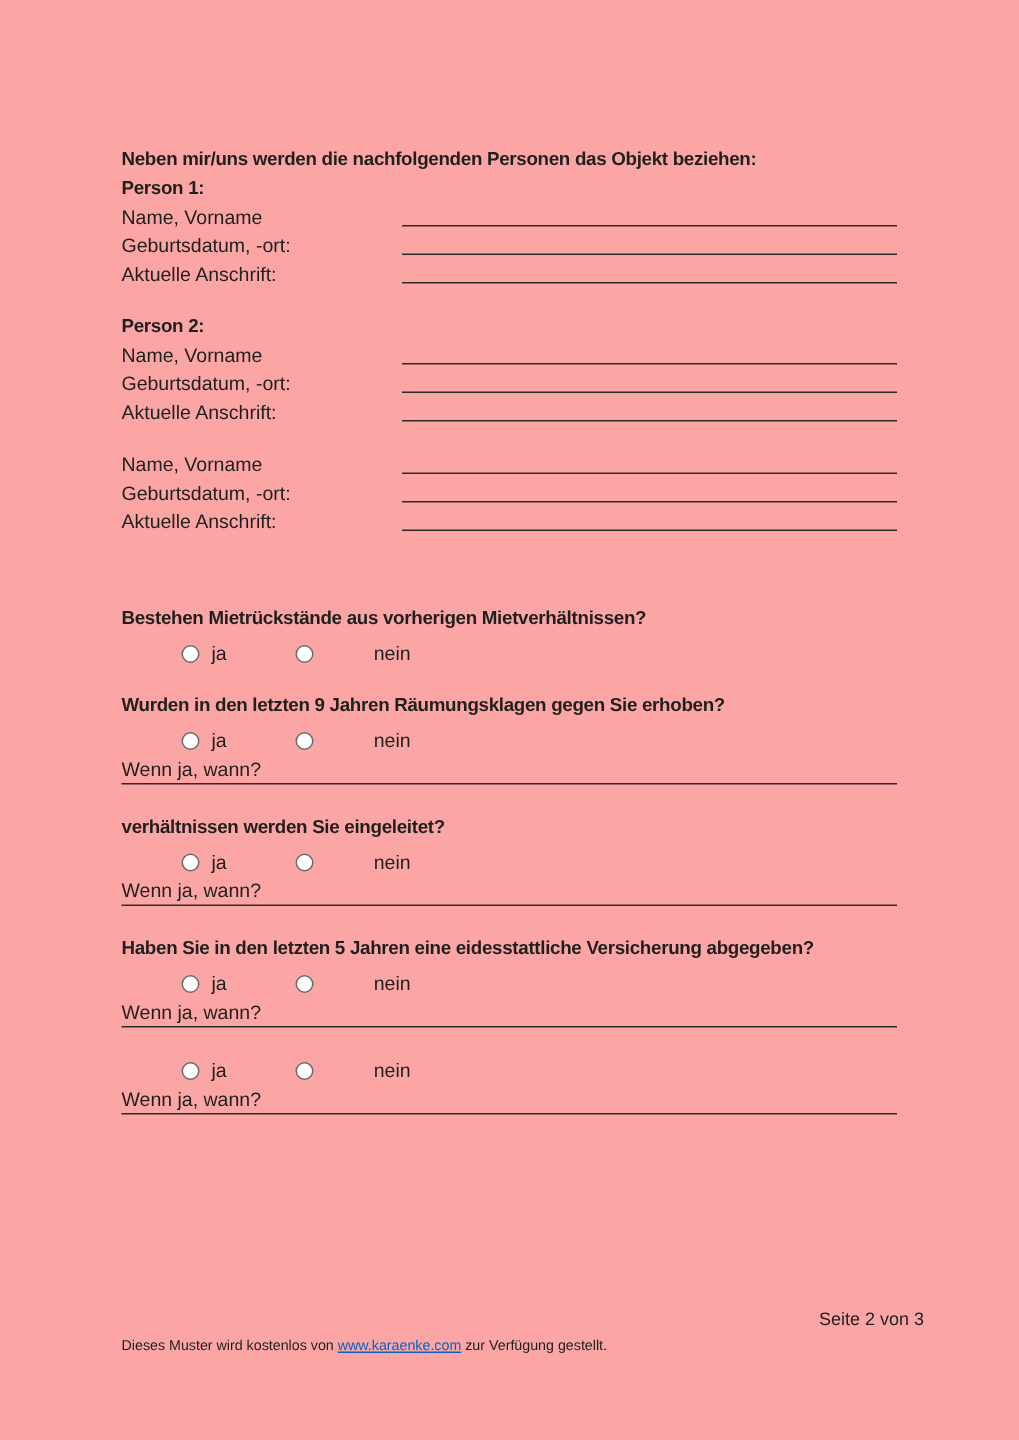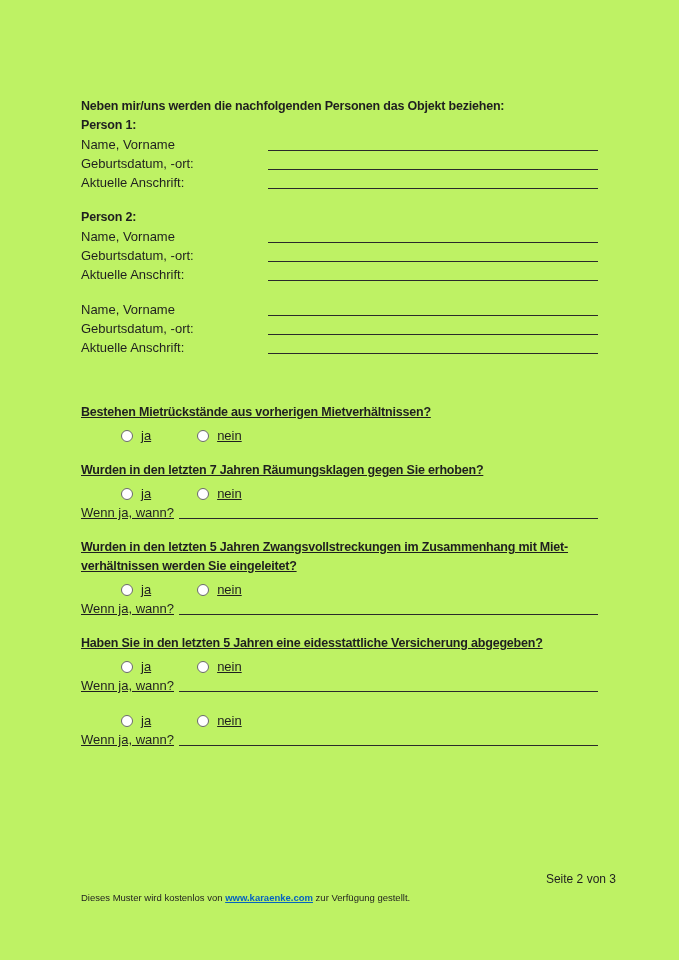--- a/index.html
+++ b/index.html
@@ -3,21 +3,21 @@
 <meta charset="utf-8">
 <style>
   * { box-sizing: border-box; margin: 0; padding: 0; }
   html, body { width: 679px; height: 960px; background: #ffffff; }
   body {
     font-family: "Liberation Sans", sans-serif;
     color: #1f1f1f;
     position: relative;
     overflow: hidden;
   }
-  .page { position: relative; width: 679px; height: 960px; background: #bef264; }
+  .page { position: relative; width: 679px; height: 960px; background: #fca5a5; }
   .content {
     position: absolute;
     left: 81px;
     right: 81px;
     top: 97px;
   }
   .bold {
     font-weight: bold;
     font-size: 12.5px;
     letter-spacing: -0.2px;
@@ -26,62 +26,61 @@
   }
   .person-block { margin-bottom: 16px; }
   .field-row { display: flex; line-height: 19px; font-size: 13px; gap: 28px; }
   .field-label { width: 159px; flex-shrink: 0; }
   .write-line {
     flex: 1;
     border-bottom: 1.2px solid #2a2a2a;
     margin-bottom: 3px;
   }
   .questions { margin-top: 46px; }
-  .question-block { margin-bottom: 16px; text-decoration: underline; }
+  .question-block { margin-bottom: 16px; }
   .radio-row {
     display: flex;
     margin: 4px 0 0 40px;
     line-height: 19px;
     font-size: 13px;
     height: 19px;
   }
   .radio-item { display: flex; align-items: center; }
-  .radio-item + .radio-item { margin-left: 46px; }
+  .radio-item + .radio-item { margin-left: 46px; gap: 32px; }
   .radio-circle {
     width: 12px;
     height: 12px;
     border: 1px solid #6a6a6a;
     border-radius: 50%;
     margin-right: 8px;
     background: #fff;
     flex-shrink: 0;
     cursor: pointer;
   }
-  .followup-row { display: flex; line-height: 19px; font-size: 13px; }
+  .followup-row { display: flex; line-height: 19px; font-size: 13px; flex-direction: column; }
   .followup-label { flex-shrink: 0; margin-right: 5px; }
   .page-indicator {
     position: absolute;
     right: 63px;
     top: 872px;
     font-size: 12px;
     line-height: 15px;
   }
   .footer {
     position: absolute;
     left: 81px;
     top: 891px;
     font-size: 9.5px;
     line-height: 13.5px;
     color: #1f1f1f;
   }
   .footer a, .footer .link {
     color: #0563c1;
     text-decoration: underline;
     cursor: pointer;
-    font-weight: bold;
   }
 </style>
 </head>
 <body>
 
 <div class="page">
   <div class="content">
 
     <p class="bold">Neben mir/uns werden die nachfolgenden Personen das Objekt beziehen:</p>
 
@@ -142,39 +141,38 @@
             <span>ja</span>
           </span>
           <span class="radio-item">
             <span class="radio-circle"></span>
             <span>nein</span>
           </span>
         </div>
       </section>
 
       <section class="question-block">
-        <div class="bold">Wurden in den letzten 7 Jahren Räumungsklagen gegen Sie erhoben?</div>
-        <div class="radio-row">
-          <span class="radio-item">
-            <span class="radio-circle"></span>
-            <span>ja</span>
-          </span>
-          <span class="radio-item">
-            <span class="radio-circle"></span>
-            <span>nein</span>
-          </span>
-        </div>
-        <div class="followup-row">
-          <span class="followup-label">Wenn ja, wann?</span>
-          <span class="write-line"></span>
-        </div>
-      </section>
-
-      <section class="question-block">
-        <div class="bold">Wurden in den letzten 5 Jahren Zwangsvollstreckungen im Zusammenhang mit Miet-</div>
+        <div class="bold">Wurden in den letzten 9 Jahren Räumungsklagen gegen Sie erhoben?</div>
+        <div class="radio-row">
+          <span class="radio-item">
+            <span class="radio-circle"></span>
+            <span>ja</span>
+          </span>
+          <span class="radio-item">
+            <span class="radio-circle"></span>
+            <span>nein</span>
+          </span>
+        </div>
+        <div class="followup-row">
+          <span class="followup-label">Wenn ja, wann?</span>
+          <span class="write-line"></span>
+        </div>
+      </section>
+
+      <section class="question-block">
         <div class="bold">verhältnissen werden Sie eingeleitet?</div>
         <div class="radio-row">
           <span class="radio-item">
             <span class="radio-circle"></span>
             <span>ja</span>
           </span>
           <span class="radio-item">
             <span class="radio-circle"></span>
             <span>nein</span>
           </span>

